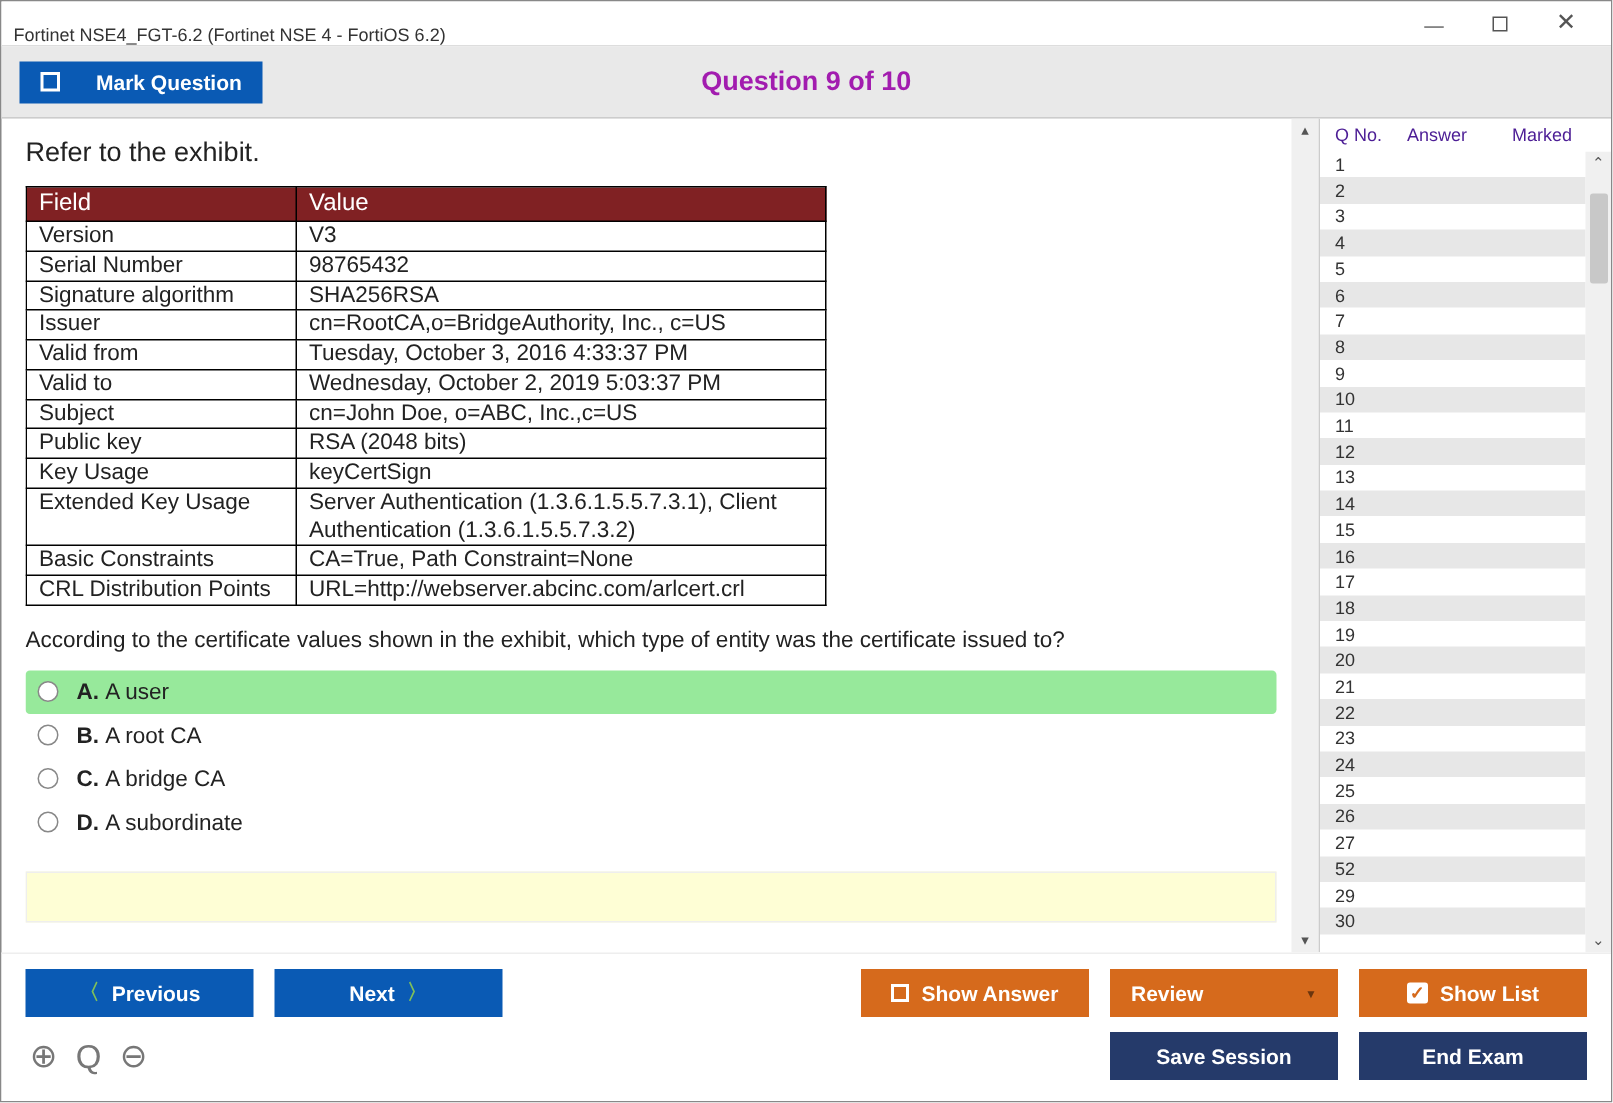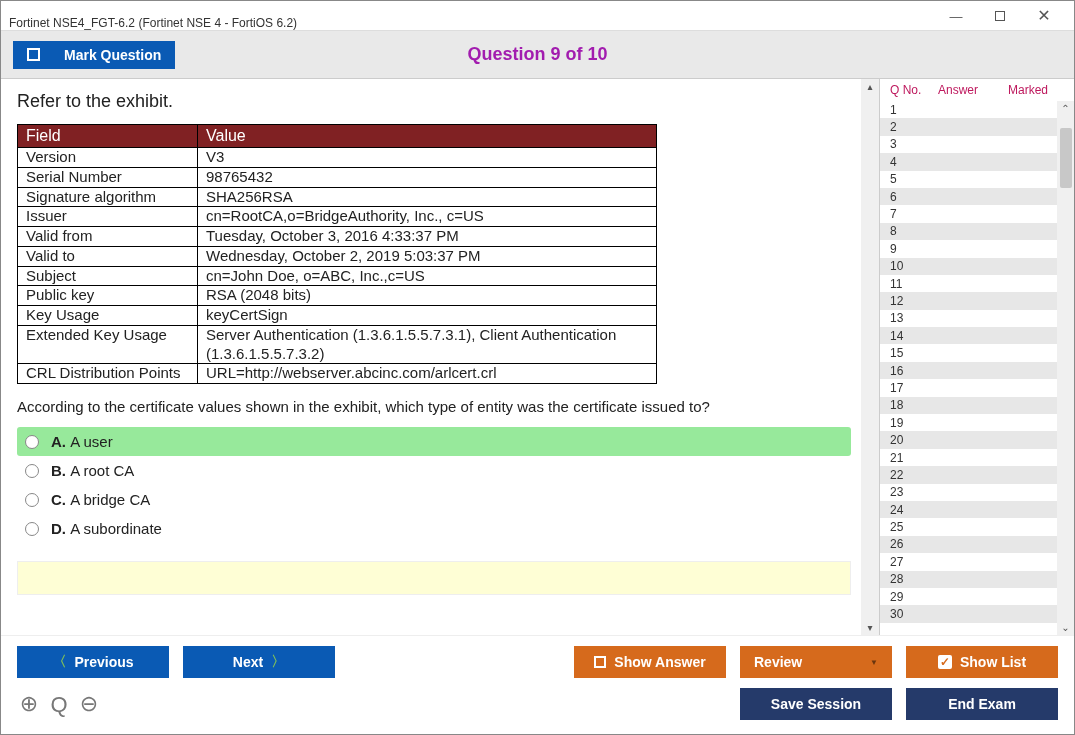--- a/index.html
+++ b/index.html
@@ -11,35 +11,35 @@
 .titlebar .sq { width: 10px; height: 10px; border: 1px solid #555; }
 .titlebar .x { font-size: 16px; line-height: 1; }
 .toolbar { background: #e9e9e9; height: 48px; display: flex; align-items: center; padding: 0 12px; position: relative; border-bottom: 1px solid #ccc; }
 .mark-btn { background: #0a5ab4; color: #fff; border: none; padding: 6px 14px; font-size: 14px; font-weight: bold; display: flex; align-items: center; gap: 24px; cursor: pointer; }
 .mark-btn .box { width: 13px; height: 13px; border: 2px solid #fff; display: inline-block; }
 .toolbar .title { position: absolute; left: 50%; transform: translateX(-50%); font-size: 18px; font-weight: bold; color: #a21caf; }
 .body { flex: 1; display: flex; overflow: hidden; }
 .qpane { flex: 1; padding: 12px 0 12px 16px; display: flex; flex-direction: column; overflow: hidden; position: relative; }
 .qcontent { flex: 1; overflow: hidden; padding-right: 28px; position: relative; }
 .intro { font-size: 18px; color: #222; margin-bottom: 12px; }
-.cert-table { border-collapse: collapse; width: 640px; font-size: 15px; }
+.cert-table { border-collapse: collapse; width: 534px; font-size: 15px; }
 .cert-table th { background: #802123; color: #fff; text-align: left; padding: 2px 8px; border: 1px solid #000; font-weight: normal; font-size: 16px; }
 .cert-table td { border: 1px solid #000; padding: 0 8px; color: #222; line-height: 1.25; vertical-align: top; }
 .question-text { margin-top: 14px; font-size: 15px; color: #222; }
 .options { margin-top: 12px; }
 .option { display: flex; align-items: center; padding: 6px 8px; font-size: 15px; color: #222; }
 .option.sel { background: #97e99b; border-radius: 3px; text-align: right; }
 .radio { width: 14px; height: 14px; border: 1px solid #888; border-radius: 50%; margin-right: 12px; flex-shrink: 0; background: #fff; }
 .option .lbl b { font-weight: bold; }
 .yellowstrip { margin-top: 18px; height: 34px; background: #fefed5; border: 1px solid #eee; }
 .vscroll { position: absolute; right: 0; top: 0; bottom: 0; width: 18px; background: #f0f0f0; display: flex; flex-direction: column; align-items: center; }
 .vscroll .arrow { font-size: 10px; color: #555; padding: 2px 0; cursor: pointer; }
 .vscroll .track { flex: 1; width: 100%; }
 .sidepanel { width: 195px; border-left: 1px solid #ccc; display: flex; flex-direction: column; font-size: 12px; }
-.sidepanel .hdr { display: flex; padding: 4px 1px 4px 10px; color: #be185d; }
+.sidepanel .hdr { display: flex; padding: 4px 1px 4px 10px; color: #4c1d95; }
 .sidepanel .hdr .c1 { width: 48px; }
 .sidepanel .hdr .c2 { width: 70px; }
 .sidepanel .hdr .c3 { flex: 1; }
 .sidepanel .listwrap { flex: 1; position: relative; overflow: hidden; }
 .sidepanel .list { position: absolute; left: 0; right: 17px; top: 0; }
 .sidepanel .row { display: flex; height: 17.4px; align-items: center; padding-left: 10px; color: #333; }
 .sidepanel .row.shade { background: #e7e7e7; }
 .sidepanel .sb { position: absolute; right: 0; top: 0; bottom: 0; width: 17px; background: #f0f0f0; display: flex; flex-direction: column; align-items: center; }
 .sidepanel .sb .thumb { background: #c8c8c8; width: 12px; height: 60px; margin-top: 12px; border-radius: 2px; }
 .footer { padding: 10px 16px 14px 16px; display: flex; flex-direction: column; gap: 10px; background: #fff; border-top: 1px solid #eee; }
@@ -129,20 +129,24 @@
                 <td>Public key</td>
                 <td>RSA (2048 bits)</td>
               </tr>
               <tr>
                 <td>Key Usage</td>
                 <td>keyCertSign</td>
               </tr>
               <tr>
                 <td>Extended Key Usage</td>
                 <td>Server Authentication (1.3.6.1.5.5.7.3.1), Client Authentication (1.3.6.1.5.5.7.3.2)</td>
+              </tr>
+              <tr>
+                <td>Basic Constraints</td>
+                <td>CA=True, Path Constraint=None</td>
               </tr>
               <tr>
                 <td>CRL Distribution Points</td>
                 <td>URL=http://webserver.abcinc.com/arlcert.crl</td>
               </tr>
             </tbody>
         </table>
 
         <div class="question-text">According to the certificate values shown in the exhibit, which type of entity was the certificate issued to?</div>
 
@@ -203,21 +207,21 @@
             <div class="row shade">18</div>
             <div class="row">19</div>
             <div class="row shade">20</div>
             <div class="row">21</div>
             <div class="row shade">22</div>
             <div class="row">23</div>
             <div class="row shade">24</div>
             <div class="row">25</div>
             <div class="row shade">26</div>
             <div class="row">27</div>
-            <div class="row shade">28</div>
+            <div class="row shade">52</div>
             <div class="row">29</div>
             <div class="row shade">30</div>
           </div>
         <div class="sb">
           <div style="font-size:10px;color:#555;padding:2px 0;">⌃</div>
           <div class="thumb"></div>
           <div style="flex:1"></div>
           <div style="font-size:10px;color:#555;padding:2px 0;">⌄</div>
         </div>
       </div>

